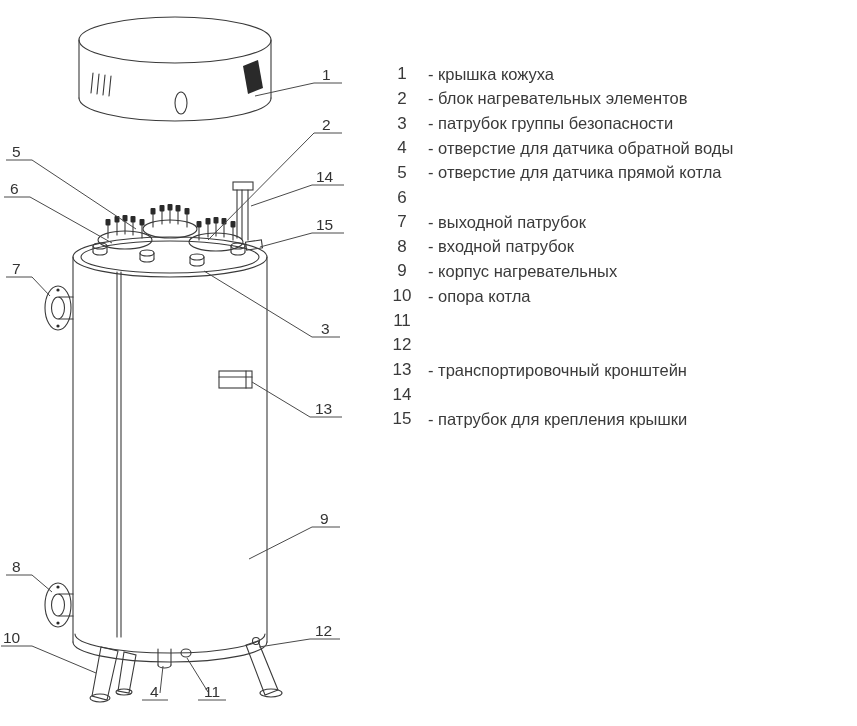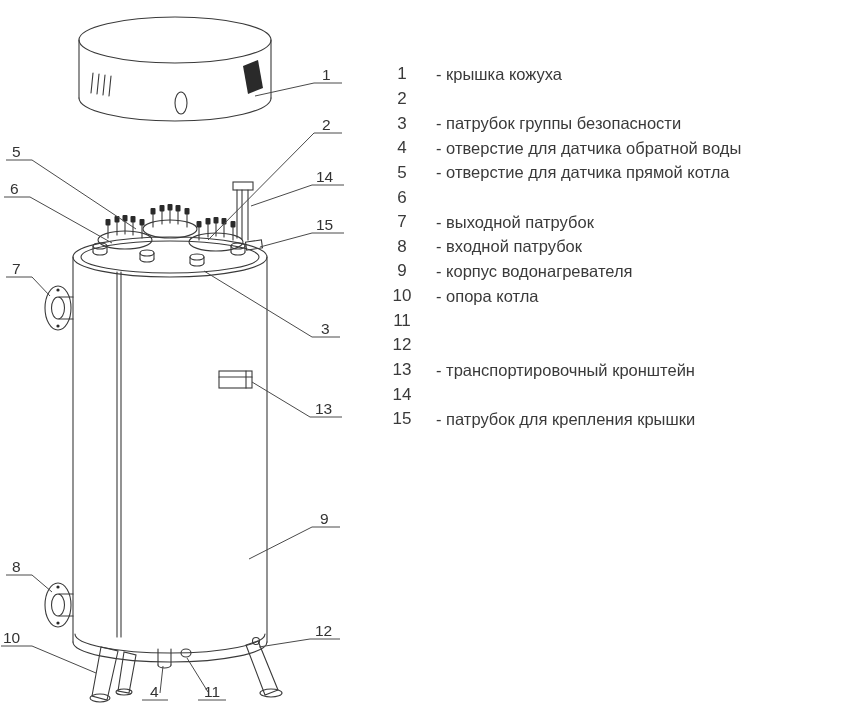--- a/index.html
+++ b/index.html
@@ -10,21 +10,21 @@
   .diagram{position:absolute;left:0;top:0;width:380px;height:726px;}
   svg .ln{stroke:#3a3a3a;fill:none;stroke-width:1.1;stroke-linecap:round;}
   svg .ldr{stroke:#4a4a4a;fill:none;stroke-width:1;}
   svg .dark{fill:#2a2a2a;stroke:none;}
   svg text{font-family:"Liberation Sans", sans-serif;font-size:15.5px;fill:#333;}
   .legend{
     position:absolute;left:384px;top:62px;width:470px;
   }
   .legend-row{height:24.65px;display:flex;align-items:center;font-size:16.5px;}
   .legend-num{width:36px;text-align:center;flex:0 0 36px;font-size:17px;}
-  .legend-text{margin-left:16px;white-space:nowrap;}
+  .legend-text{margin-left:8px;white-space:nowrap;}
 </style>
 </head>
 <body>
 
 <div class="diagram">
 <svg width="380" height="726" viewBox="0 0 380 726">
   <defs>
     <g id="stud">
       <line class="ln" x1="0" y1="0" x2="0" y2="-13"></line>
       <rect class="dark" x="-2.5" y="-19" width="5" height="6.5" rx="1"></rect>
@@ -219,20 +219,21 @@
 </svg>
 </div>
 
 <div class="legend">
   <div class="legend-row">
     <span class="legend-num">1</span>
     <span class="legend-text">- крышка кожуха</span>
   </div>
   <div class="legend-row">
     <span class="legend-num">2</span>
+    <span class="legend-text">- блок нагревательных элементов</span>
   </div>
   <div class="legend-row">
     <span class="legend-num">3</span>
     <span class="legend-text">- патрубок группы безопасности</span>
   </div>
   <div class="legend-row">
     <span class="legend-num">4</span>
     <span class="legend-text">- отверстие для датчика обратной воды</span>
   </div>
   <div class="legend-row">
@@ -245,21 +246,21 @@
   <div class="legend-row">
     <span class="legend-num">7</span>
     <span class="legend-text">- выходной патрубок</span>
   </div>
   <div class="legend-row">
     <span class="legend-num">8</span>
     <span class="legend-text">- входной патрубок</span>
   </div>
   <div class="legend-row">
     <span class="legend-num">9</span>
-    <span class="legend-text">- корпус водонагревателя</span>
+    <span class="legend-text">- корпус нагревательных</span>
   </div>
   <div class="legend-row">
     <span class="legend-num">10</span>
     <span class="legend-text">- опора котла</span>
   </div>
   <div class="legend-row">
     <span class="legend-num">11</span>
   </div>
   <div class="legend-row">
     <span class="legend-num">12</span>

